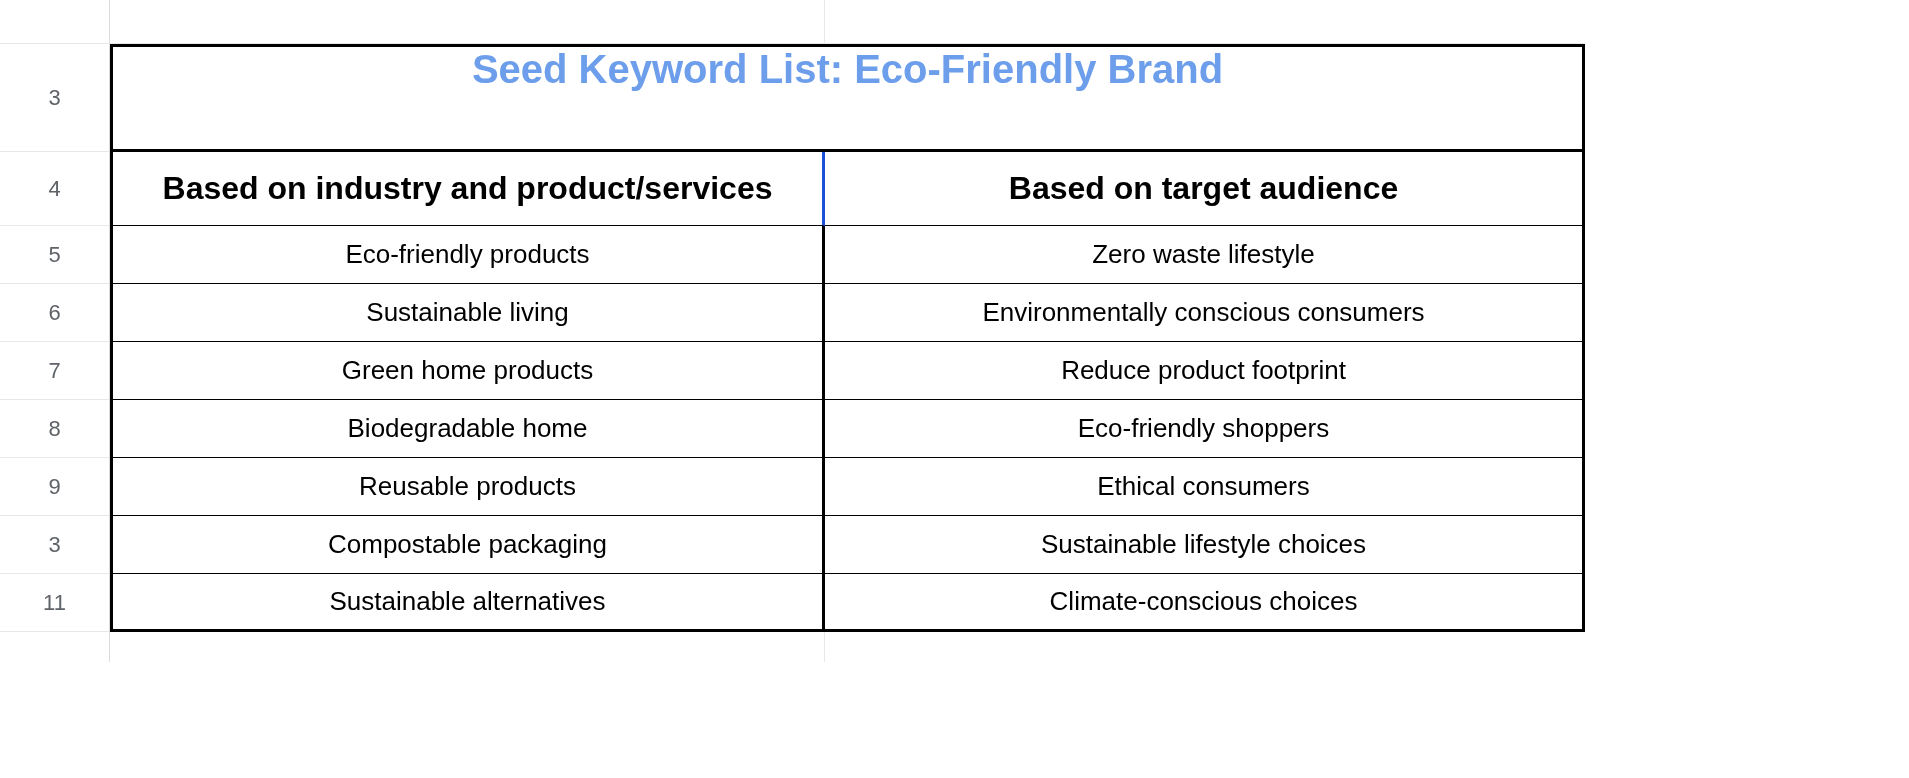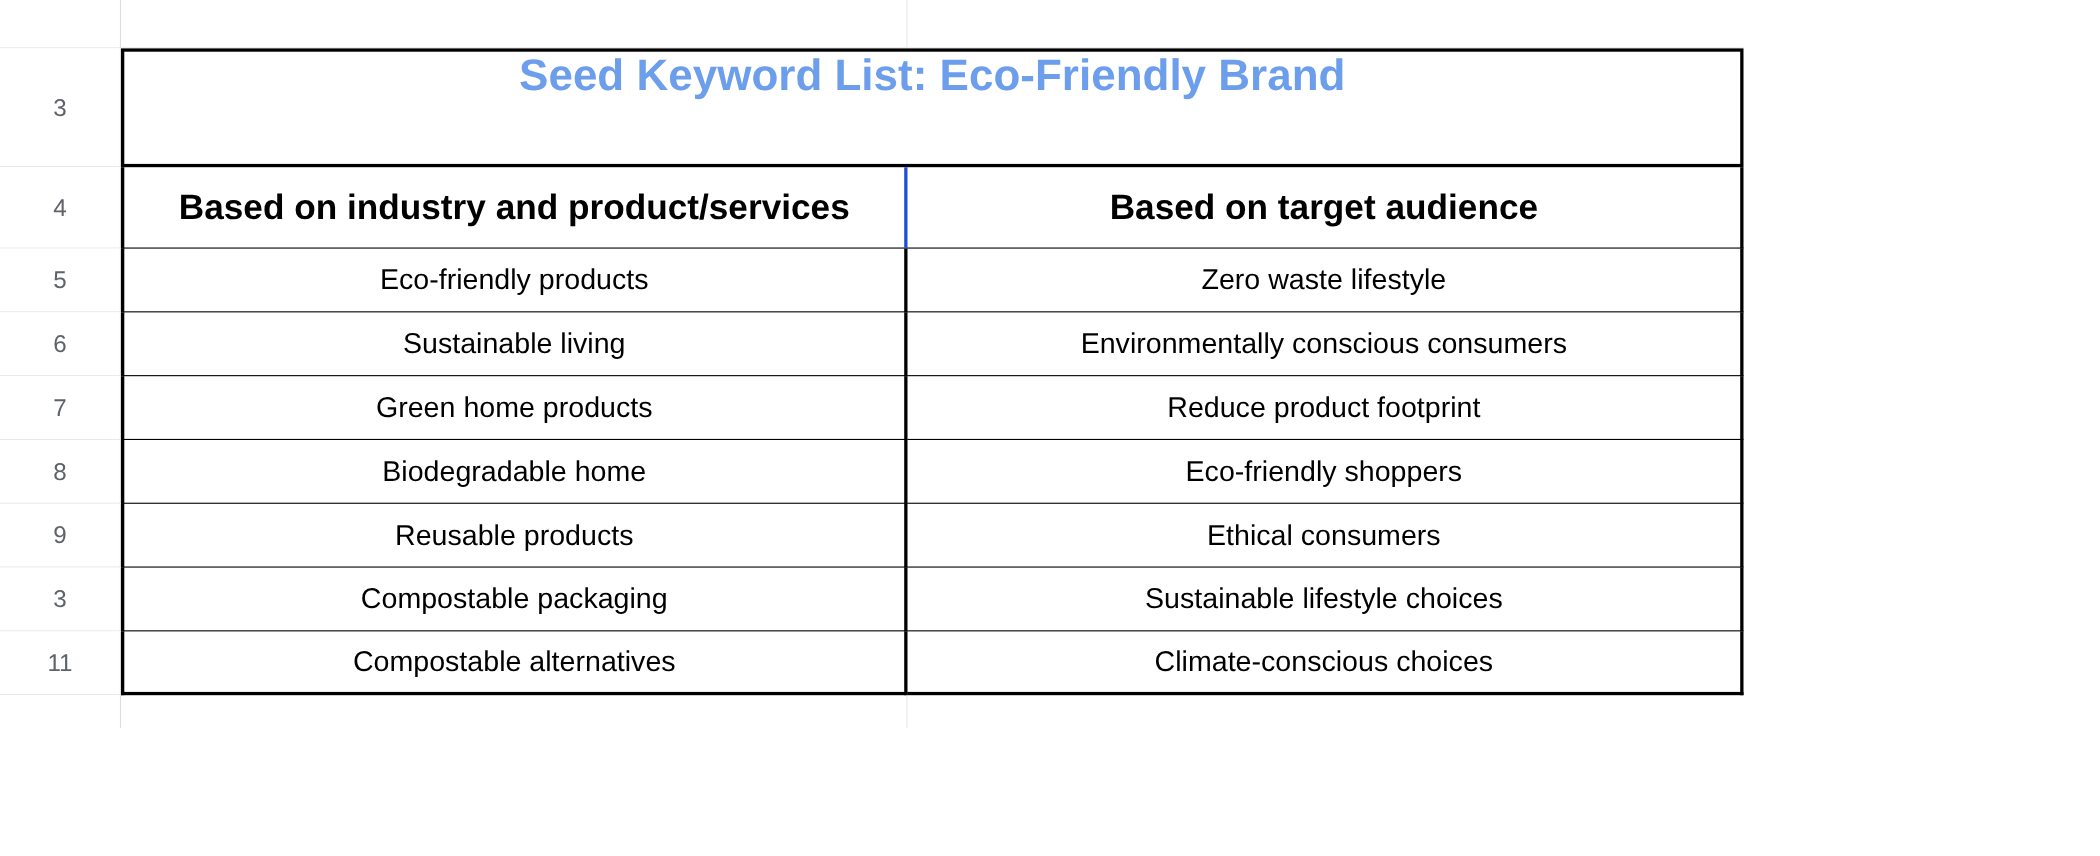--- a/index.html
+++ b/index.html
@@ -161,21 +161,21 @@
 
   <div class="row row-data">
     <div class="rowhead">3</div>
     <div class="cell col-b">Compostable packaging</div>
     <div class="cell col-c">Sustainable lifestyle choices</div>
     <div class="cell col-rest"></div>
   </div>
 
   <div class="row row-data row-last">
     <div class="rowhead">11</div>
-    <div class="cell col-b">Compostable alternatives</div>
+    <div class="cell col-b">Sustainable alternatives</div>
     <div class="cell col-c">Climate-conscious choices</div>
     <div class="cell col-rest"></div>
   </div>
 
   <div class="row row-tail">
     <div class="rowhead"></div>
     <div class="cell col-b"></div>
     <div class="cell col-c"></div>
     <div class="cell col-rest"></div>
   </div>

